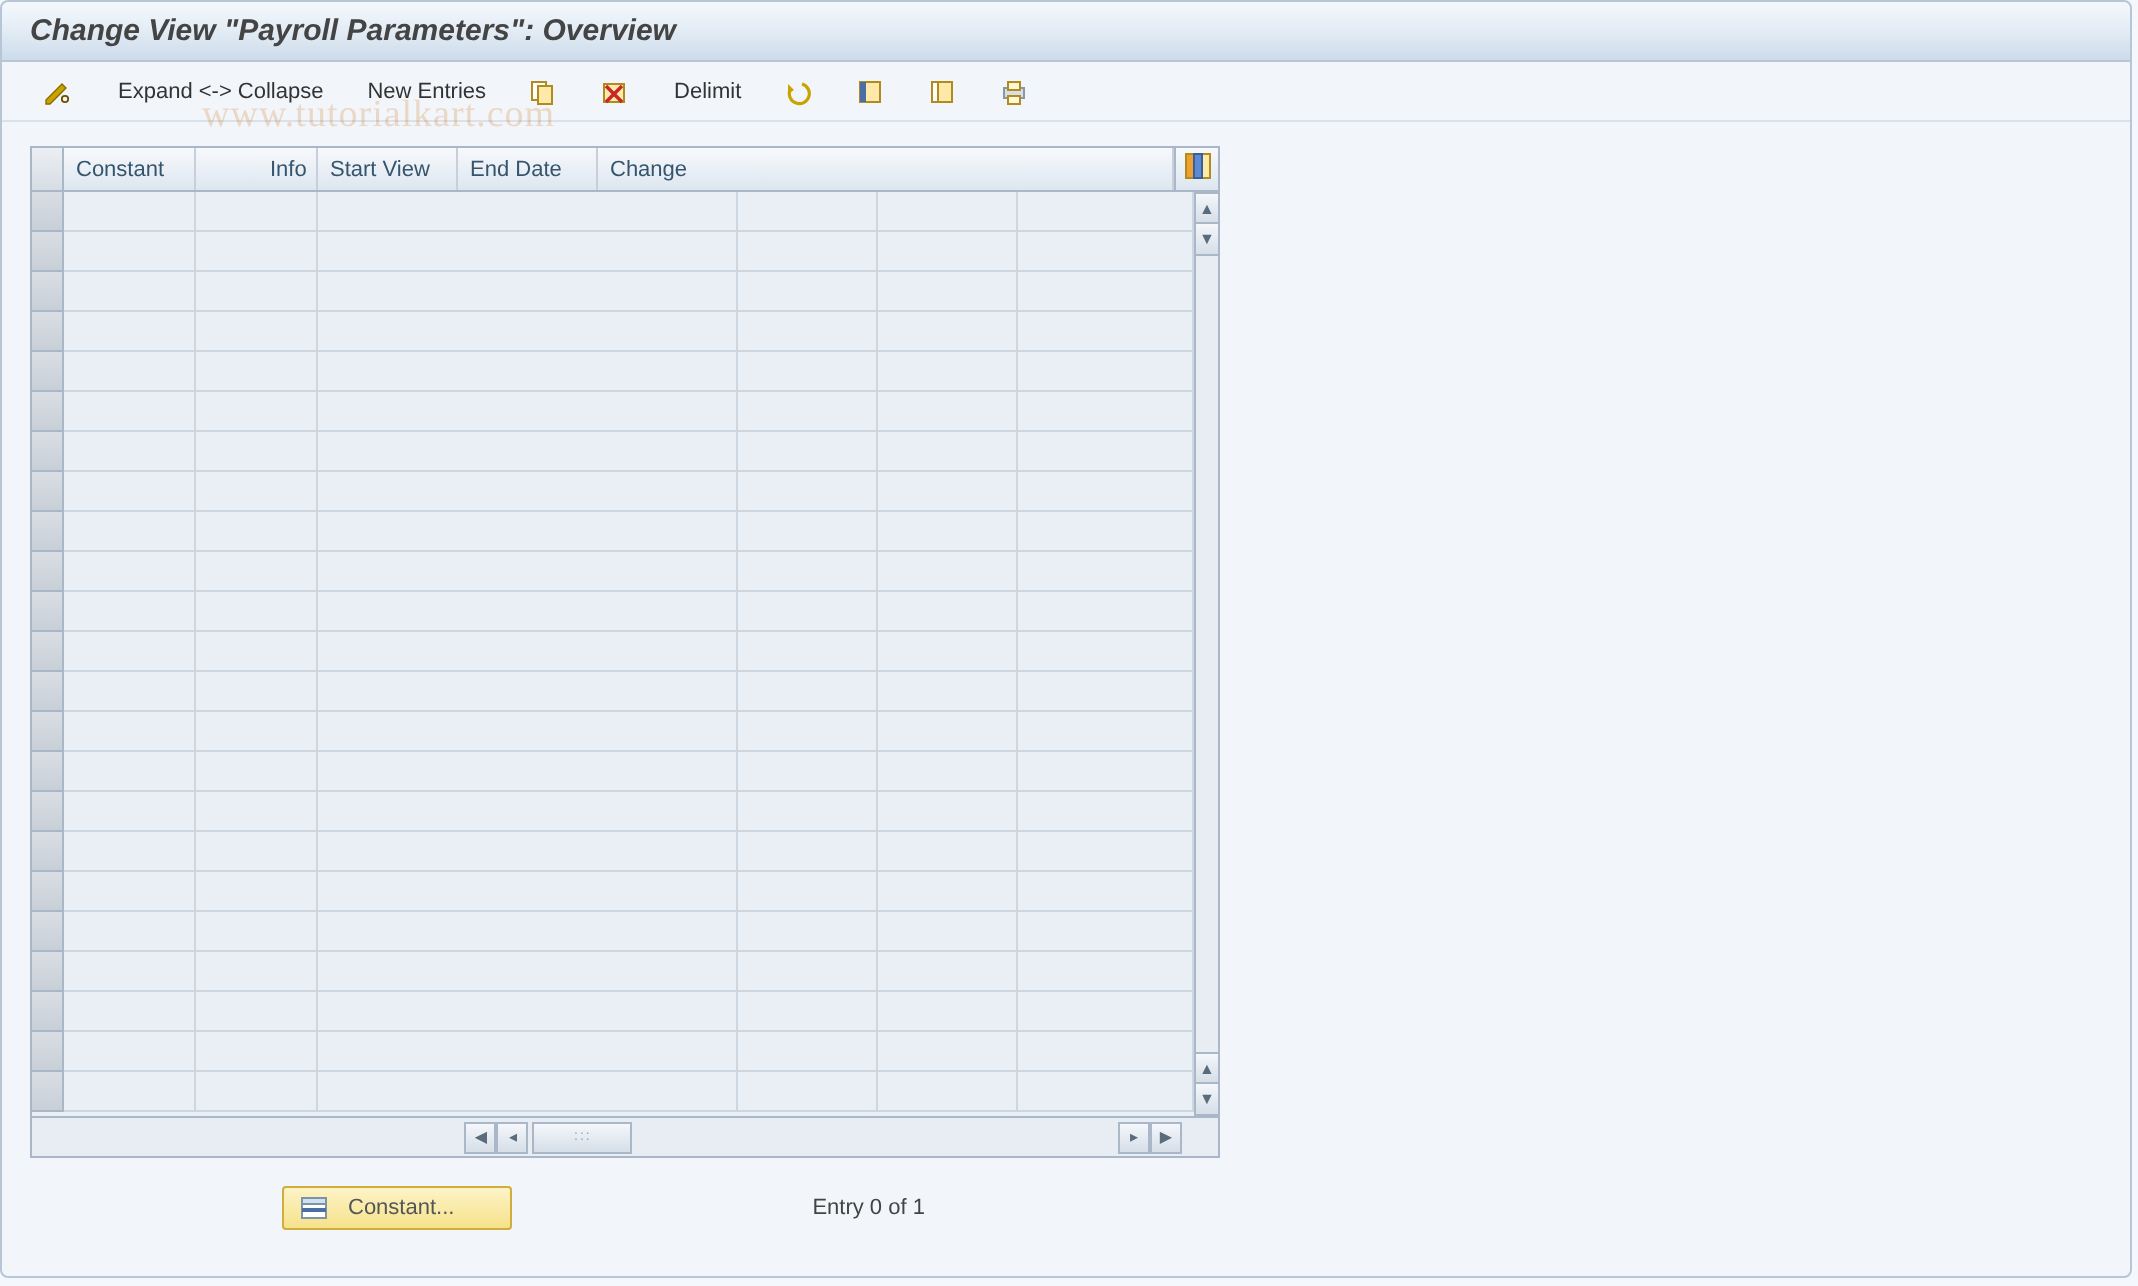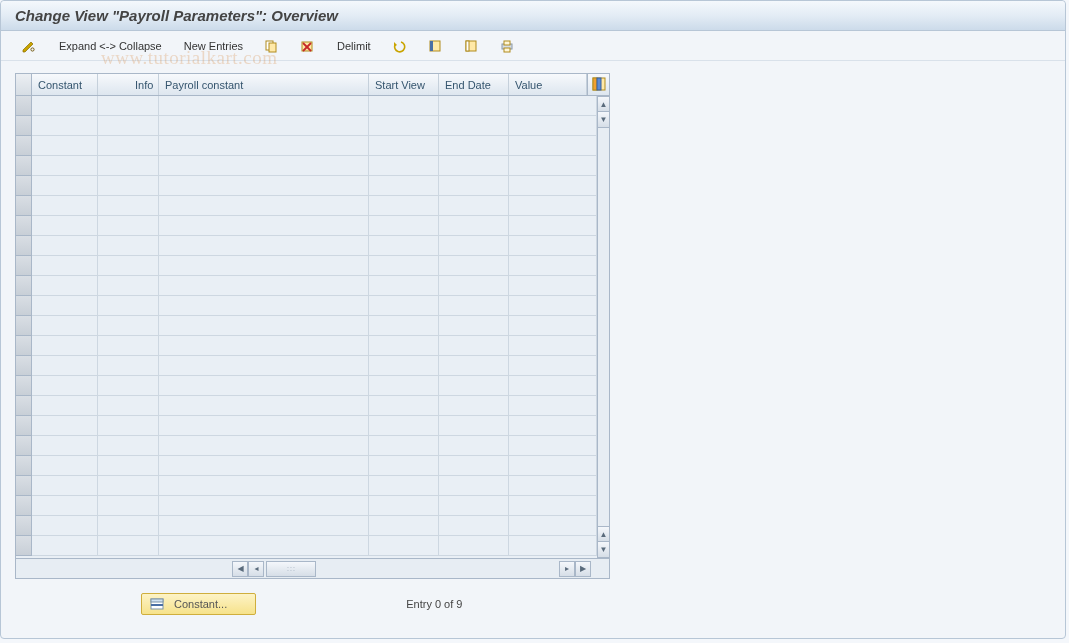--- a/index.html
+++ b/index.html
@@ -296,24 +296,23 @@
         </svg>
       </span>
     </span>
   </div>
 
   <div class="table-wrap">
     <div class="table-header">
       <div class="row-selector-head"></div>
       <div class="col-header c-constant">Constant</div>
       <div class="col-header c-info">Info</div>
-      <div class="col-header c-payroll">Payroll constant</div>
       <div class="col-header c-start">Start View</div>
       <div class="col-header c-end">End Date</div>
-      <div class="col-header c-value" style="flex:1">Value</div>
+      <div class="col-header c-value" style="flex:1">Change</div>
       <div class="config-icon-cell">
         <span>
           <svg width="14" height="14" viewBox="0 0 14 14">
             <rect x="1" y="1" width="12" height="12" fill="#ffe9a8" stroke="#b08b1e"></rect>
             <rect x="1" y="1" width="4" height="12" fill="#f0a030" stroke="#b08b1e"></rect>
             <rect x="5" y="1" width="4" height="12" fill="#5b8bd4" stroke="#3a5f99"></rect>
           </svg>
         </span>
       </div>
     </div>
@@ -554,16 +553,16 @@
     <div class="position-btn">
       <span class="ic">
         <svg width="14" height="14" viewBox="0 0 14 14">
           <rect x="1" y="2" width="12" height="10" fill="#fff" stroke="#7d93a8"></rect>
           <rect x="1" y="2" width="12" height="3" fill="#cfe0f0" stroke="#7d93a8"></rect>
           <rect x="1" y="7" width="12" height="2" fill="#4a6fa5"></rect>
         </svg>
       </span>
       <span>Constant...</span>
     </div>
-    <div class="entry-label">Entry 0 of 9</div>
+    <div class="entry-label">Entry 0 of 1</div>
   </div>
 
 </div>
 
 </body></html>

